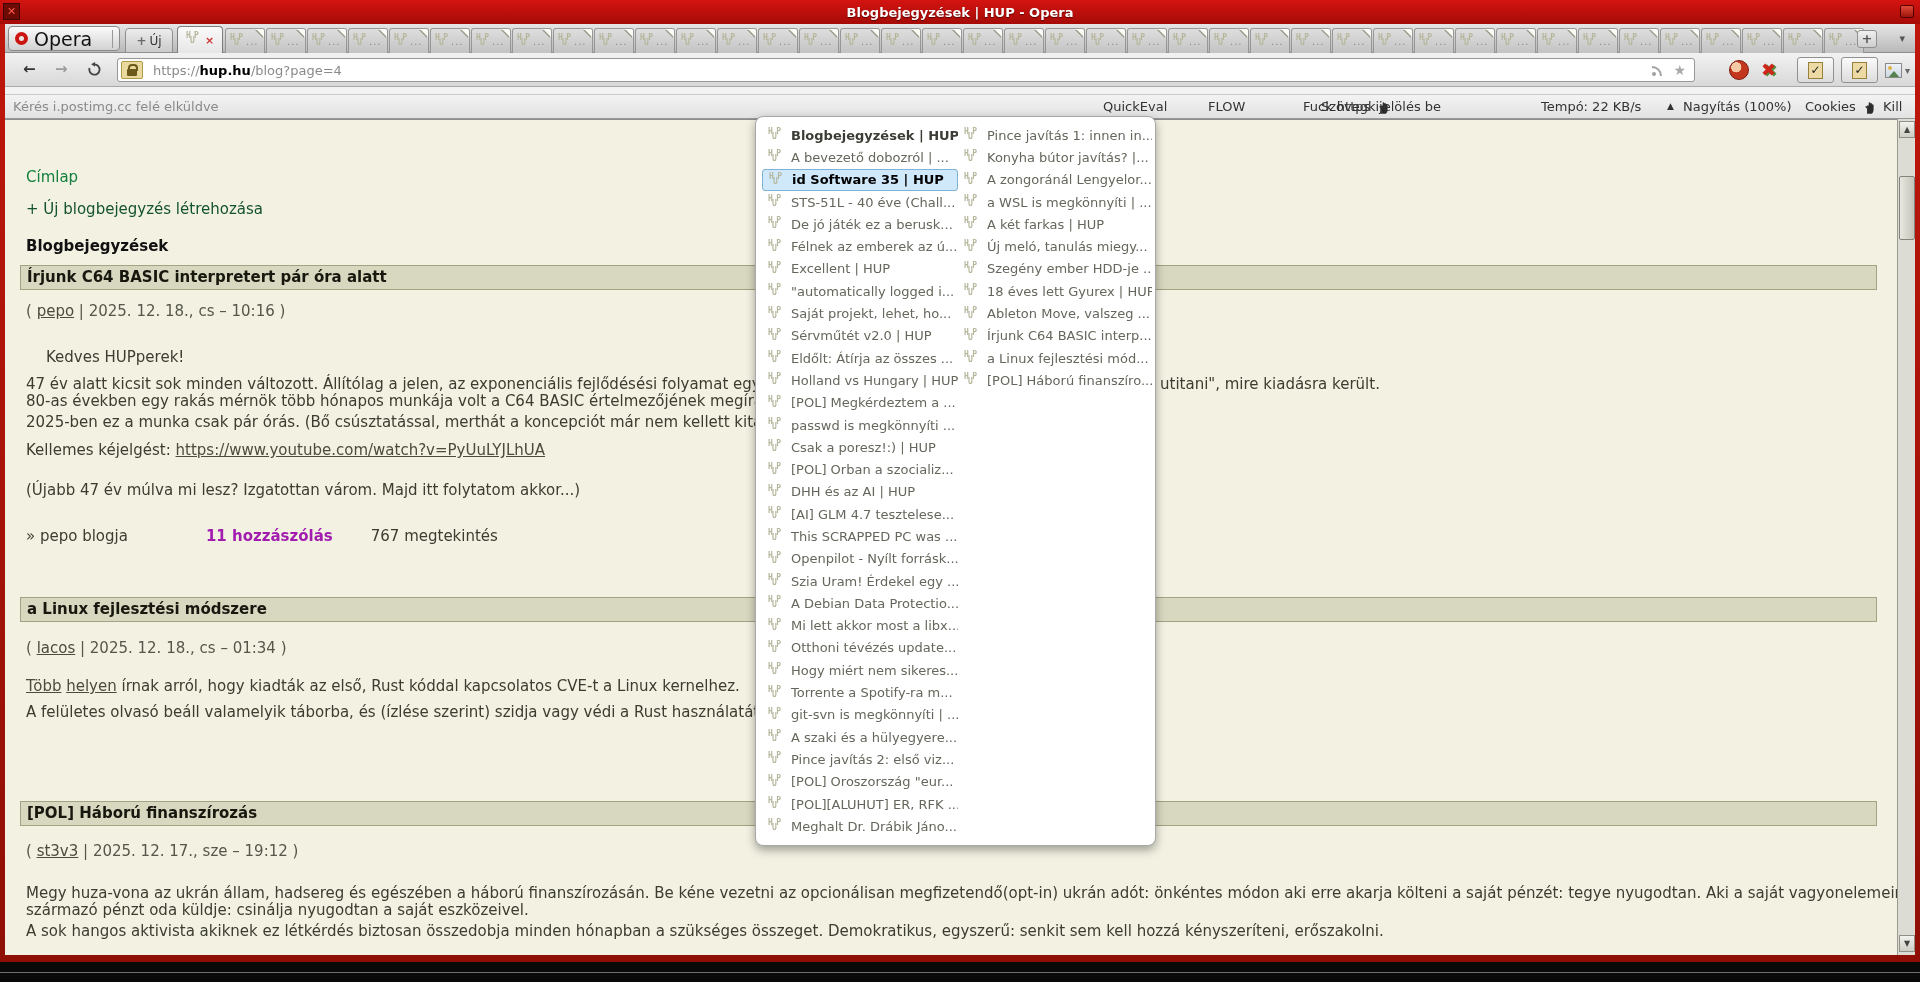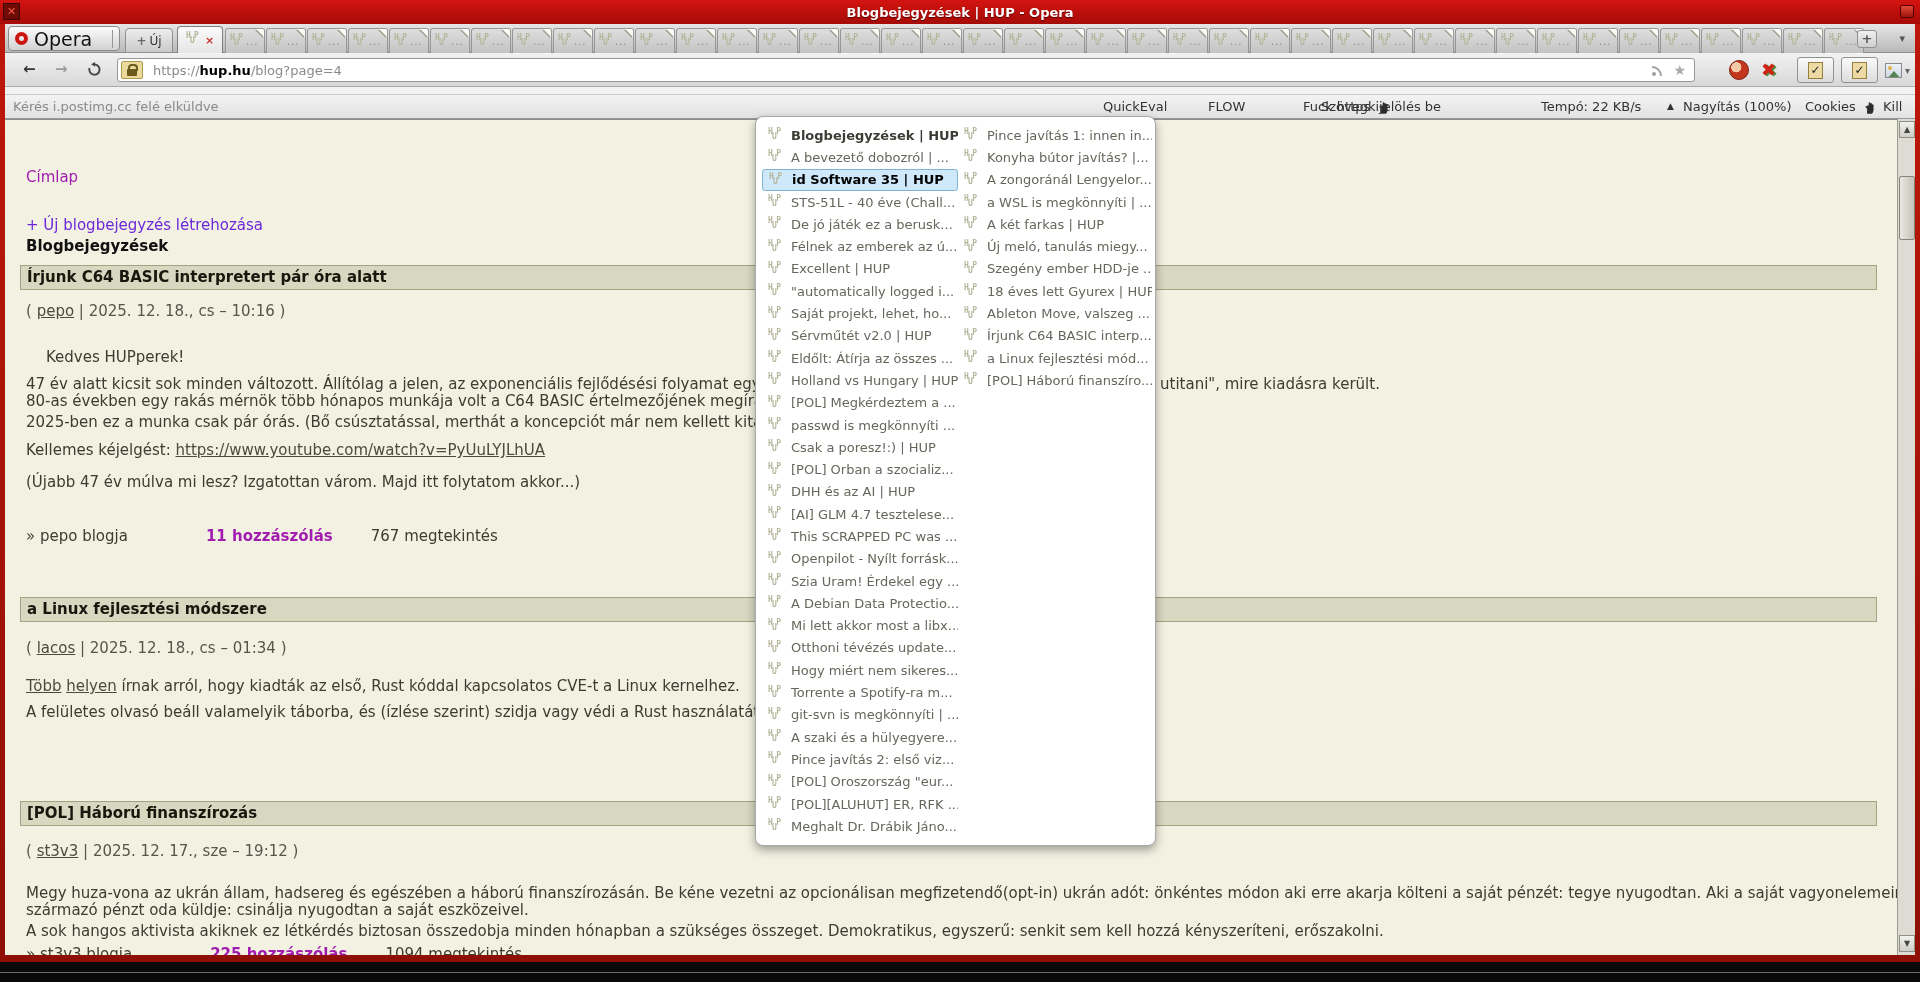--- a/index.html
+++ b/index.html
@@ -88,27 +88,27 @@
   .t-nagy{left:1662px;} .i-nagy{left:1678px;}
   .i-cookies{left:1800px;}
   .h-kill{left:1858px;} .i-kill{left:1878px;}
   
   .content{position:absolute;left:5px;top:119px;width:1892px;height:836px;background:#f2f1e2;border-top:1px solid #8d8d8d;overflow:hidden;}
   .cline{position:absolute;left:21px;font-size:15px;color:#3c3c30;white-space:nowrap;}
   .meta{color:#56564a;}
   .lnk{text-decoration:underline;color:#4c4c3c;}
   .sec-hdr{position:absolute;left:15px;width:1857px;height:25px;background:#d8d7c0;border:1px solid #a3a282;
     font-weight:bold;font-size:15px;line-height:23px;padding-left:6px;color:#17170e;}
-  .l-cimlap{top:48px;color:#a21caf;}
-  .l-newpost{top:96px;color:#6d28d9;}
+  .l-cimlap{top:48px;color:#15803d;}
+  .l-newpost{top:80px;color:#14532d;}
   .l-pagetitle{top:117px;font-weight:bold;color:#111;}
   .hdr1{top:145px;} .meta1{top:182px;}
   .greet{top:228px;margin-left:20px;}
   .p1a{top:255px;} .p1aR{top:255px;left:1155px;}
-  .p1b{top:272px;} .p1c{top:293px;} .p1d{top:321px;} .p1e{top:353px;}
+  .p1b{top:272px;} .p1c{top:293px;} .p1d{top:321px;} .p1e{top:361px;}
   .foot1{top:407px;}
   .hdr2{top:477px;} .meta2{top:519px;}
   .p2a{top:557px;} .p2b{top:583px;}
   .foot2{top:611px;}
   .hdr3{top:681px;} .meta3{top:722px;}
   .p3a{top:764px;} .p3b{top:781px;} .p3c{top:802px;}
   .foot3{top:825px;}
   .foot{display:flex;gap:38px;}
   .foot b{color:#a21caf;margin-left:40px;}
   
@@ -566,25 +566,20 @@
       <div class="sec-hdr hdr2">a Linux fejlesztési módszere</div>
       <div class="cline meta meta2"><span>( </span><a class="lnk">lacos</a><span> | 2025. 12. 18., cs – 01:34 )</span></div>
       <div class="cline p2a"><a class="lnk">Több</a>&nbsp;<a class="lnk">helyen</a><span> írnak arról, hogy kiadták az első, Rust kóddal kapcsolatos CVE-t a Linux kernelhez.</span></div>
       <div class="cline p2b">A felületes olvasó beáll valamelyik táborba, és (ízlése szerint) szidja vagy védi a Rust használatát a kernelben.</div>
 
       <div class="sec-hdr hdr3">[POL] Háború finanszírozás</div>
       <div class="cline meta meta3"><span>( </span><a class="lnk">st3v3</a><span> | 2025. 12. 17., sze – 19:12 )</span></div>
       <div class="cline p3a">Megy huza-vona az ukrán állam, hadsereg és egészében a háború finanszírozásán. Be kéne vezetni az opcionálisan megfizetendő(opt-in) ukrán adót: önkéntes módon aki erre akarja költeni a saját pénzét: tegye nyugodtan. Aki a saját vagyonelemeire akar hitelt felvenni, hogy az ebből</div>
       <div class="cline p3c">A sok hangos aktivista akiknek ez létkérdés biztosan összedobja minden hónapban a szükséges összeget. Demokratikus, egyszerű: senkit sem kell hozzá kényszeríteni, erőszakolni.</div>
       <div class="cline p3b">származó pénzt oda küldje: csinálja nyugodtan a saját eszközeivel.</div>
-      <div class="cline foot foot3">
-        <a>» st3v3 blogja</a>
-        <b>225 hozzászólás</b>
-        <span>1094 megtekintés</span>
-      </div>
     </div>
 
     <div class="scrollbar">
       <div class="sb-btn sb-up">▲</div>
       <div class="sb-thumb"></div>
       <div class="sb-btn sb-down">▼</div>
     </div>
 
     <div class="dropdown">
       <div class="dd-col dd-col1" id="dd-col1">

